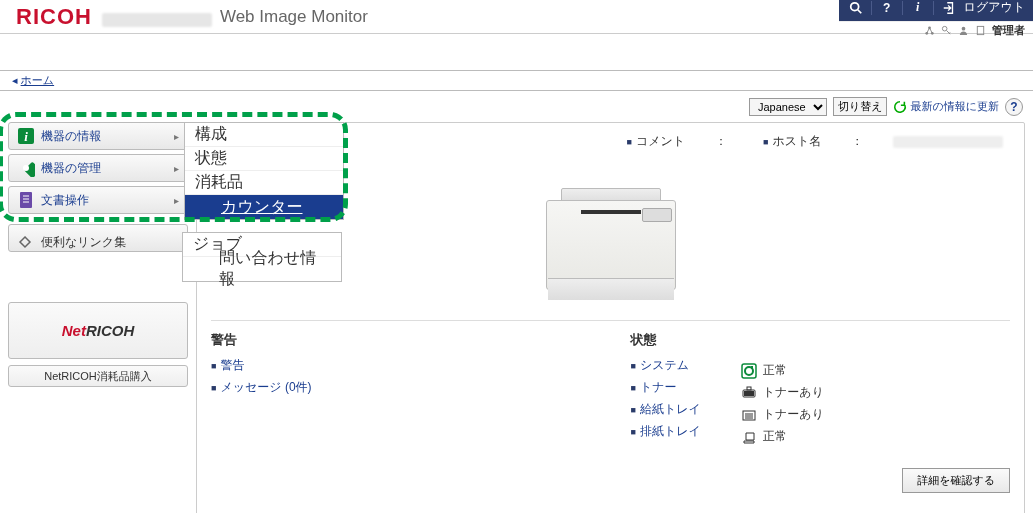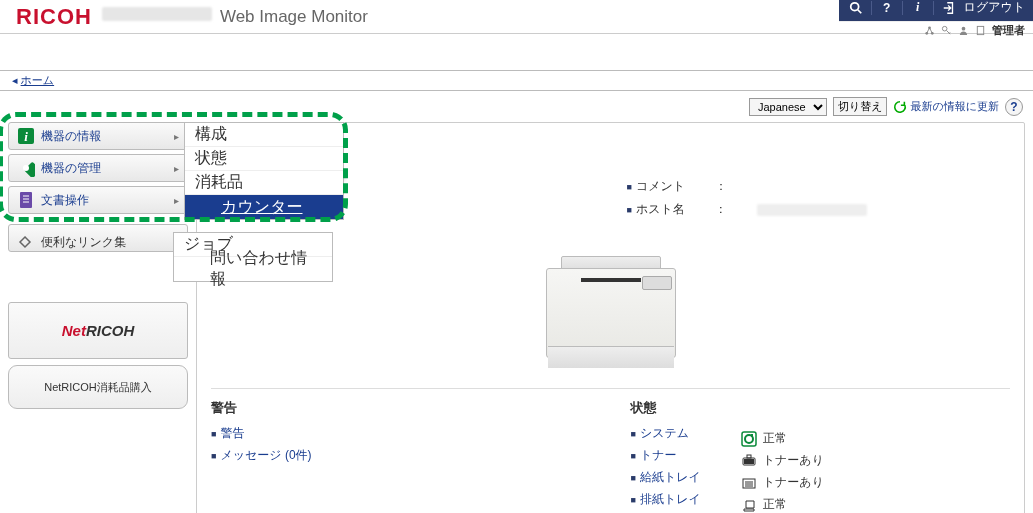--- a/index.html
+++ b/index.html
@@ -1,21 +1,21 @@
 <!DOCTYPE html>
 <html><head>
 <meta charset="utf-8">
 <style>
   * { box-sizing: border-box; margin: 0; padding: 0; }
   body { font-family: "MS PGothic", Meiryo, sans-serif; font-size: 12px; color: #333; background: #fff; width: 1033px; }
   
   
   .header { background: #fff; border-bottom: 1px solid #ccc; height: 34px; display: flex; align-items: center; }
   .logo { color: #c8102e; font-weight: bold; font-size: 22px; letter-spacing: 1px; padding: 0 10px 0 16px; }
-  .title-block { display: flex; align-items: flex-start; gap: 8px; }
+  .title-block { display: flex; align-items: flex-end; gap: 8px; }
   .title-blur { width: 110px; height: 14px; background: #e6e6e6; filter: blur(1px); border-radius: 2px; }
   .app-title { color: #666; font-size: 17px; }
   .header-right { margin-left: auto; display: flex; align-items: center; height: 100%; }
   .dark-bar { background: #2a3b6a; color: #fff; display: flex; align-items: center; height: 26px; padding: 0 8px; gap: 6px; }
   .dark-bar .icon-btn { width: 18px; height: 18px; display: flex; align-items: center; justify-content: center; cursor: pointer; font-weight: bold; }
   .dark-bar .sep { width: 1px; height: 14px; background: #4a5a8a; }
   .admin-row { height: 18px; display: flex; align-items: center; justify-content: flex-end; padding: 0 8px; gap: 6px; font-size: 11px; color: #555; border-top: 1px solid #eee; }
   .admin-row .mini { width: 11px; height: 11px; display:inline-block; color: #888; }
   
   
@@ -39,33 +39,33 @@
   .menu-item.plain { color: #333; align-items: flex-end; }
   
   
   .highlight-box { position: absolute; top: -10px; left: -10px; width: 350px; height: 110px; border: 5px dashed #00a04a; border-radius: 18px; pointer-events: none; z-index: 20; }
   
   
   .submenu { position: absolute; top: 0; left: 176px; width: 160px; background: #fff; border: 1px solid #bbb; z-index: 10; }
   .submenu-item { height: 24px; display: flex; align-items: center; padding: 0 10px; border-bottom: 1px solid #eee; color: #333; cursor: pointer; font-size: 16px; }
   .submenu-item:last-child { border-bottom: none; padding-left: 36px; }
   .submenu-item.active { background: #1a3d8f; color: #fff; text-decoration: underline; }
-  .submenu2 { position: absolute; top: 110px; left: 165px; width: 160px; background: #fff; border: 1px solid #bbb; z-index: 10; }
+  .submenu2 { position: absolute; top: 110px; left: 174px; width: 160px; background: #fff; border: 1px solid #bbb; z-index: 10; }
   
   
   .netricoh-box { margin-top: 50px; }
   .netricoh-logo { border: 1px solid #bbb; border-radius: 3px; background: linear-gradient(#fafafa,#eee); height: 57px; display:flex; align-items:center; justify-content:center; margin-bottom: 6px; font-weight:bold; font-style: italic; font-size: 15px; }
-  .netricoh-btn { border: 1px solid #bbb; border-radius: 9px; background: linear-gradient(#fafafa,#eee); height: 44px; display:flex; align-items:center; justify-content:center; font-size: 11px; cursor: pointer; color: #333; }
+  .netricoh-btn { border: 1px solid #bbb; border-radius: 3px; background: linear-gradient(#fafafa,#eee); height: 22px; display:flex; align-items:center; justify-content:center; font-size: 11px; cursor: pointer; color: #333; }
   
   
   .info-row { display: flex; gap: 60px; margin-bottom: 8px; }
   .info-left { display:flex; align-items:center; gap: 6px; }
   .info-blur { width: 120px; height: 12px; background: #eee; filter: blur(1px); border-radius: 2px; }
   .bullet { color: #2a3b6a; font-size: 9px; margin-right: 4px; }
-  .info-right { display:flex; flex-direction:column; gap: 6px; margin-left: 220px; margin-top: 45px; }
+  .info-right { display:flex; flex-direction:row; gap: 6px; margin-left: 220px; }
   .kv { display:flex; align-items:center; gap: 30px; font-size:12px; }
   .kv .val-blur { width: 110px; height: 12px; background: #eee; filter: blur(1px); border-radius: 2px; }
   
   
   .printer-img { width: 150px; height: 120px; margin: 30px auto 20px; position: relative; }
   .printer-body { position:absolute; width: 130px; height: 90px; left: 10px; top: 20px; background: linear-gradient(#f6f6f4,#e8e8e4); border: 1px solid #bbb; border-radius: 3px; }
   .printer-top { position:absolute; width: 100px; height: 16px; left: 25px; top: 8px; background: linear-gradient(#eee,#ddd); border: 1px solid #bbb; border-radius: 2px 2px 0 0; }
   .printer-slot { position:absolute; width: 60px; height: 4px; left: 45px; top: 30px; background: #333; }
   .printer-tray { position:absolute; width: 126px; height: 22px; left: 12px; bottom: 0; background: linear-gradient(#eee,#ddd); border-top: 1px solid #bbb; }
   .printer-panel { position:absolute; width: 30px; height: 14px; right: 14px; top: 28px; background: #ddd; border: 1px solid #aaa; border-radius: 2px; }

